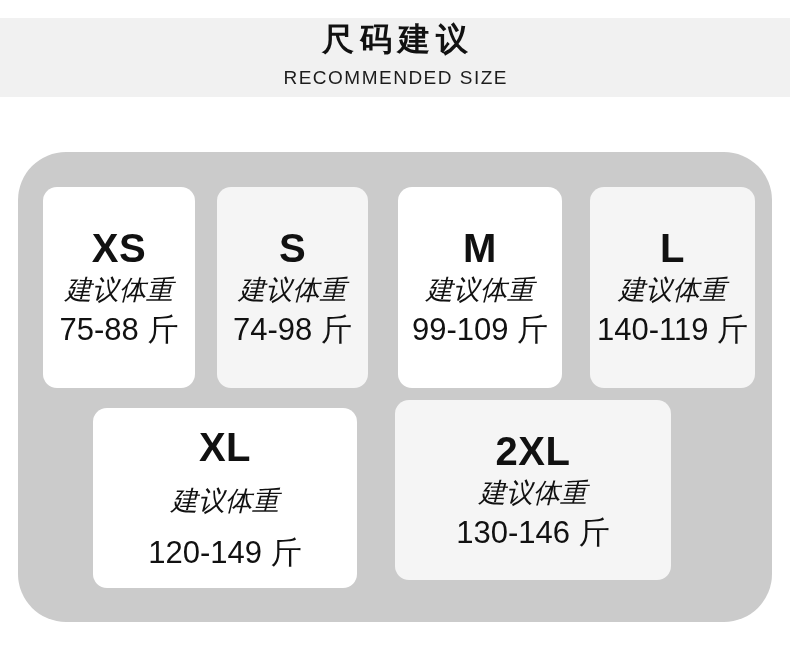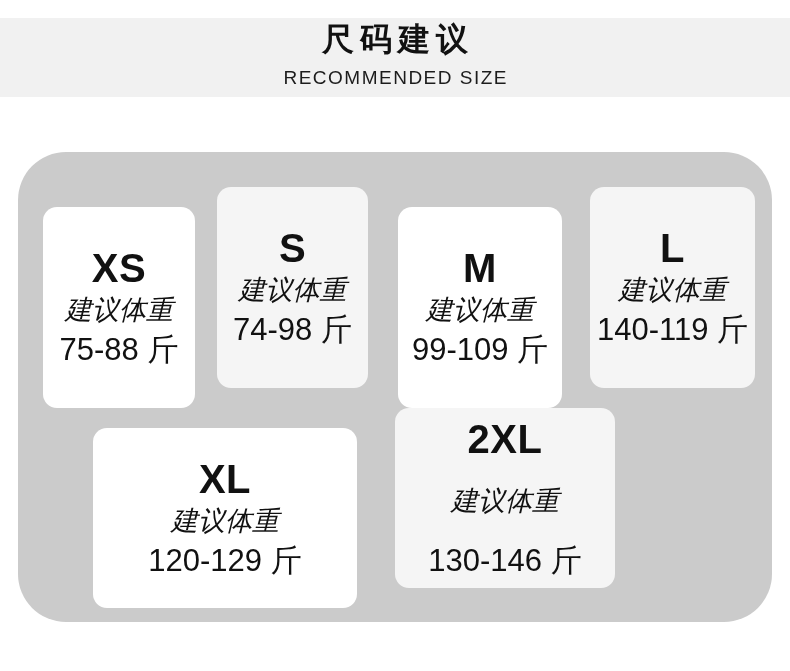--- a/index.html
+++ b/index.html
@@ -57,21 +57,21 @@
   }
   .card {
     position: absolute;
     border-radius: 14px;
     display: flex;
     flex-direction: column;
     align-items: center;
     justify-content: center;
     text-align: center;
   }
-  .card.white { background: var(--card-white); margin-top: 20px; }
+  .card.white { background: var(--card-white); }
   .card.light { background: var(--card-light); }
   .card .size {
     font-size: 40px;
     font-weight: 800;
     line-height: 44px;
     letter-spacing: 0.5px;
   }
   .card .note {
     font-size: 27px;
     font-weight: 400;
@@ -84,22 +84,22 @@
     font-weight: 400;
     line-height: 39px;
     text-align: right;
   }
   
   .pos-xs  { left: 25px;  top: 35px;  width: 152px; height: 201px; }
   .pos-s   { left: 199px; top: 35px;  width: 151px; height: 201px; }
   .pos-m   { left: 380px; top: 35px;  width: 164px; height: 201px; }
   .pos-l   { left: 572px; top: 35px;  width: 165px; height: 201px; }
   
-  .pos-xl  { left: 75px;  top: 256px; width: 264px; height: 180px; }
-  .pos-2xl { left: 377px; top: 256px; width: 220px; height: 180px; gap: 20px; }
+  .pos-xl  { left: 75px;  top: 256px; width: 264px; height: 180px; gap: 12px; }
+  .pos-2xl { left: 377px; top: 248px; width: 276px; height: 180px; }
 </style>
 </head>
 <body>
 
 <header class="band">
   <h1>尺码建议</h1>
   <div class="subtitle">RECOMMENDED SIZE</div>
 </header>
 
 <section class="panel">
@@ -124,21 +124,21 @@
 
   <div class="card light pos-l">
     <div class="size">L</div>
     <div class="note">建议体重</div>
     <div class="range">140-119 斤</div>
   </div>
 
   <div class="card white pos-xl">
     <div class="size">XL</div>
     <div class="note">建议体重</div>
-    <div class="range">120-129 斤</div>
+    <div class="range">120-149 斤</div>
   </div>
 
   <div class="card light pos-2xl">
     <div class="size">2XL</div>
     <div class="note">建议体重</div>
     <div class="range">130-146 斤</div>
   </div>
 
 </section>
 

